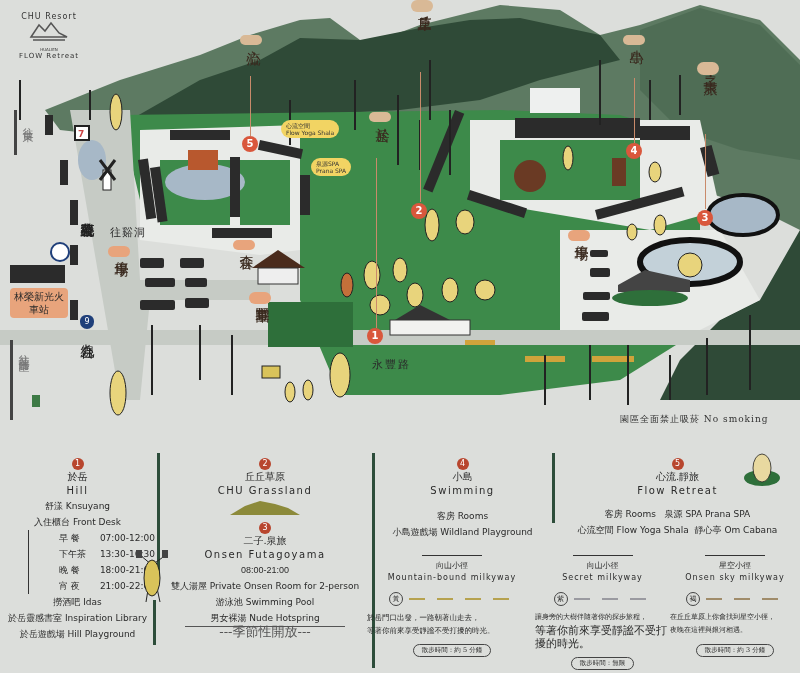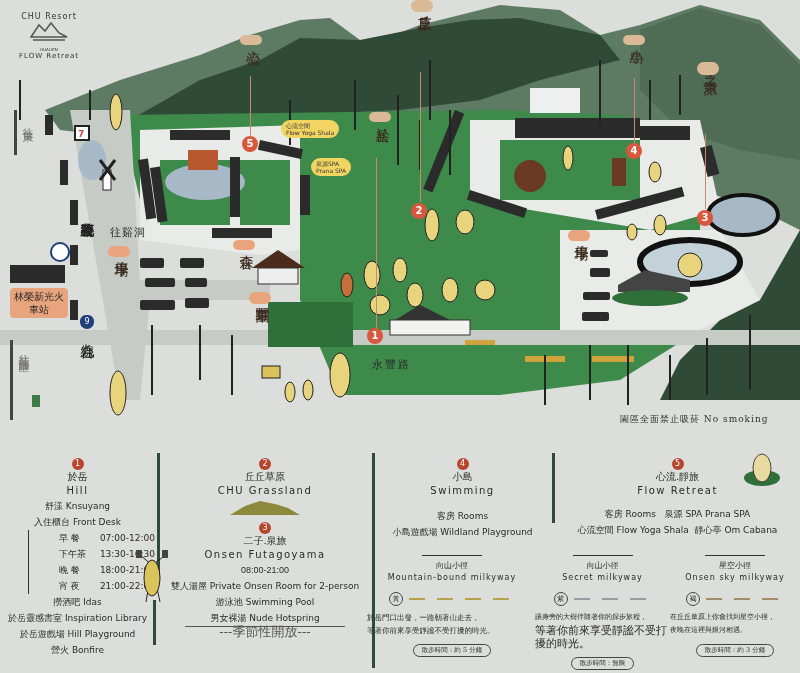--- a/index.html
+++ b/index.html
@@ -232,21 +232,20 @@
     <div class="row"><span>入住櫃台</span> <span class="en">Front Desk</span></div>
     <div style="text-align:left;padding-left:30px;border-left:1px solid #333;margin-left:28px;">
       <div class="row"><span style="display:inline-block;width:38px">早 餐</span> <span class="en">07:00-12:00</span></div>
       <div class="row"><span style="display:inline-block;width:38px">下午茶</span> <span class="en">13:30-16:30</span></div>
       <div class="row"><span style="display:inline-block;width:38px">晚 餐</span> <span class="en">18:00-21:00</span></div>
       <div class="row"><span style="display:inline-block;width:38px">宵 夜</span> <span class="en">21:00-22:00</span></div>
     </div>
     <div class="row"><span>撈酒吧</span> <span class="en">Idas</span></div>
     <div class="row"><span>於岳靈感書室</span> <span class="en">Inspiration Library</span></div>
     <div class="row"><span>於岳遊戲場</span> <span class="en">Hill Playground</span></div>
-    <div class="row"><span>營火</span> <span class="en">Bonfire</span></div>
   </div>
 
   <svg class="abs" style="left:132px;top:105px" width="40" height="60" viewBox="0 0 40 60">
     <path d="M20,15 L8,5 M20,15 L34,5 M20,15 L14,52 M20,15 L28,52" stroke="#222" stroke-width="1"></path>
     <ellipse cx="20" cy="28" rx="8" ry="18" fill="#d9c35a" stroke="#222"></ellipse>
     <rect x="4" y="0" width="6" height="8" fill="#444"></rect>
       <rect x="30" y="0" width="6" height="8" fill="#444"></rect>
   </svg>
 
   <div class="col" style="left:160px;top:6px;width:210px;">

